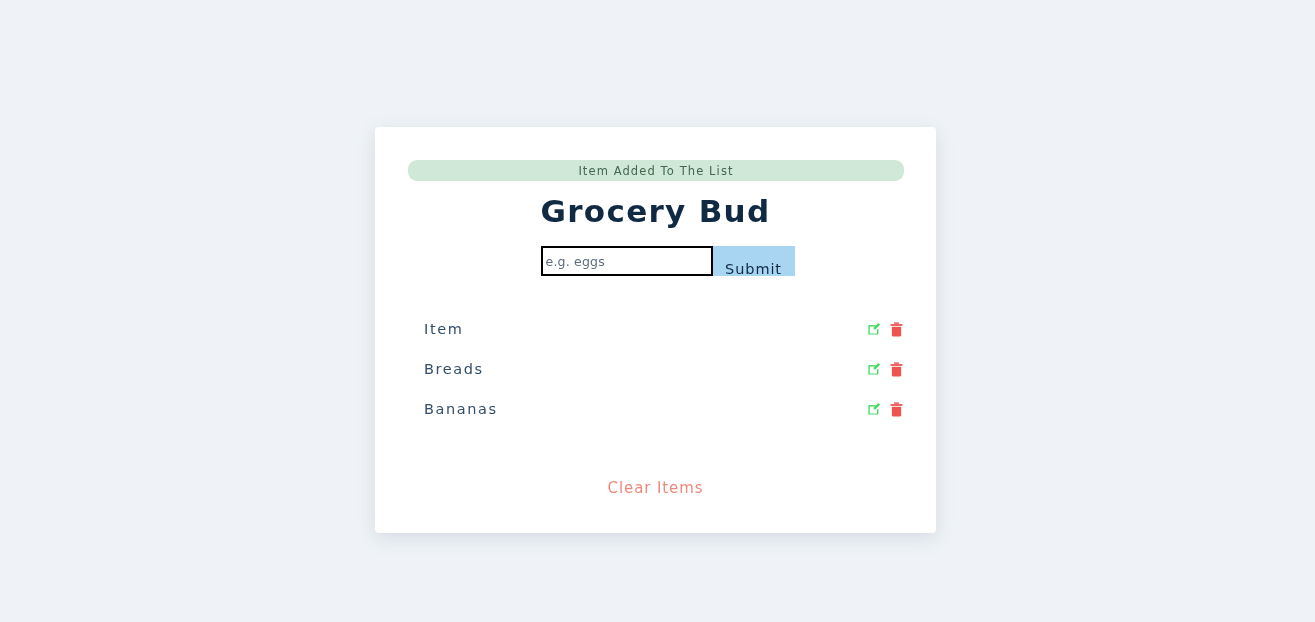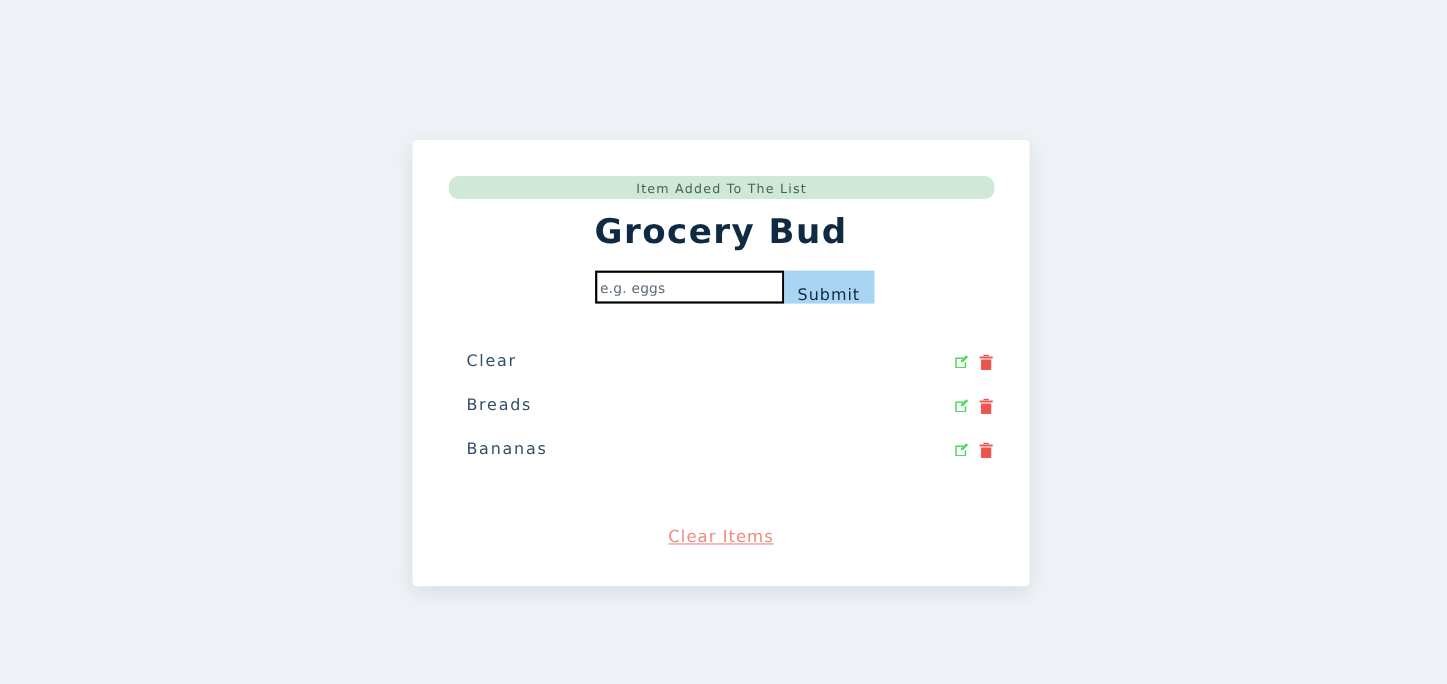--- a/index.html
+++ b/index.html
@@ -166,21 +166,20 @@
     width: 100%;
     text-align: center;
     background: transparent;
     border: none;
     color: #ed8a7e;
     font-family: "DejaVu Sans", sans-serif;
     font-size: 15px;
     letter-spacing: 0.9px;
     cursor: pointer;
     padding: 0;
-    text-decoration: underline;
   }
 </style>
 </head>
 <body>
 
 <div class="page">
 
   <section class="card">
 
     <div class="alert">
@@ -191,21 +190,21 @@
 
     <div class="form">
       <input class="grocery-input" type="text" placeholder="e.g. eggs" style="">
       <button class="submit-btn">Submit</button>
     </div>
 
     <div class="grocery-container">
       <ul class="grocery-list">
 
         <li class="grocery-item">
-          <span class="item-title">Clear</span>
+          <span class="item-title">Item</span>
           <div class="btn-container">
             <button class="icon-btn edit-btn">
               <svg width="14" height="14" viewBox="0 0 16 16" aria-hidden="true">
                 <path d="M1.6 3.4h8.2v1.6H3.2v8.2h8.2V8.3h1.6v6.1H1.6z" fill="#4cd964"></path>
                 <path d="M13.0 1.0l2.0 2.0-5.2 5.2-2.4 0.4 0.4-2.4z" fill="#4cd964"></path>
               </svg>
             </button>
             <button class="icon-btn delete-btn">
               <svg width="13" height="15" viewBox="0 0 14 16" aria-hidden="true">
                 <rect x="4.4" y="0.4" width="5.2" height="1.5" fill="#ef5350"></rect>

